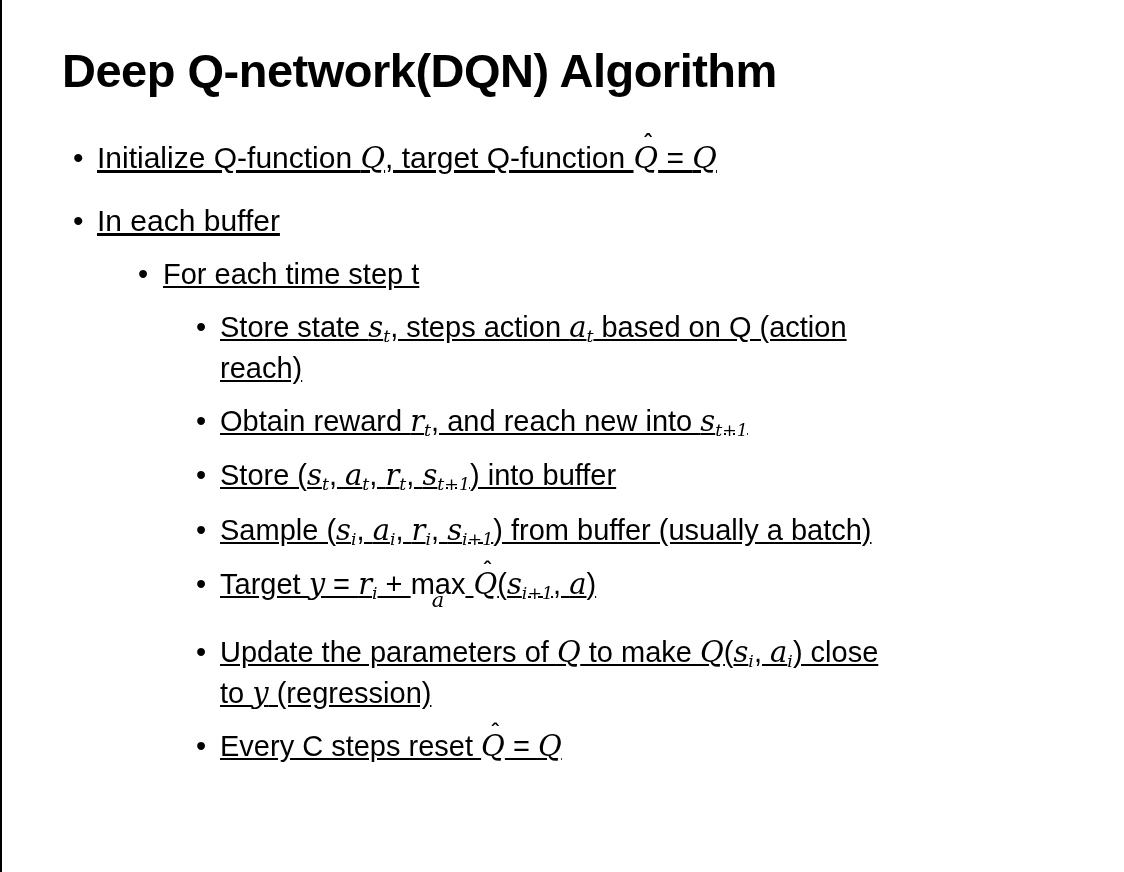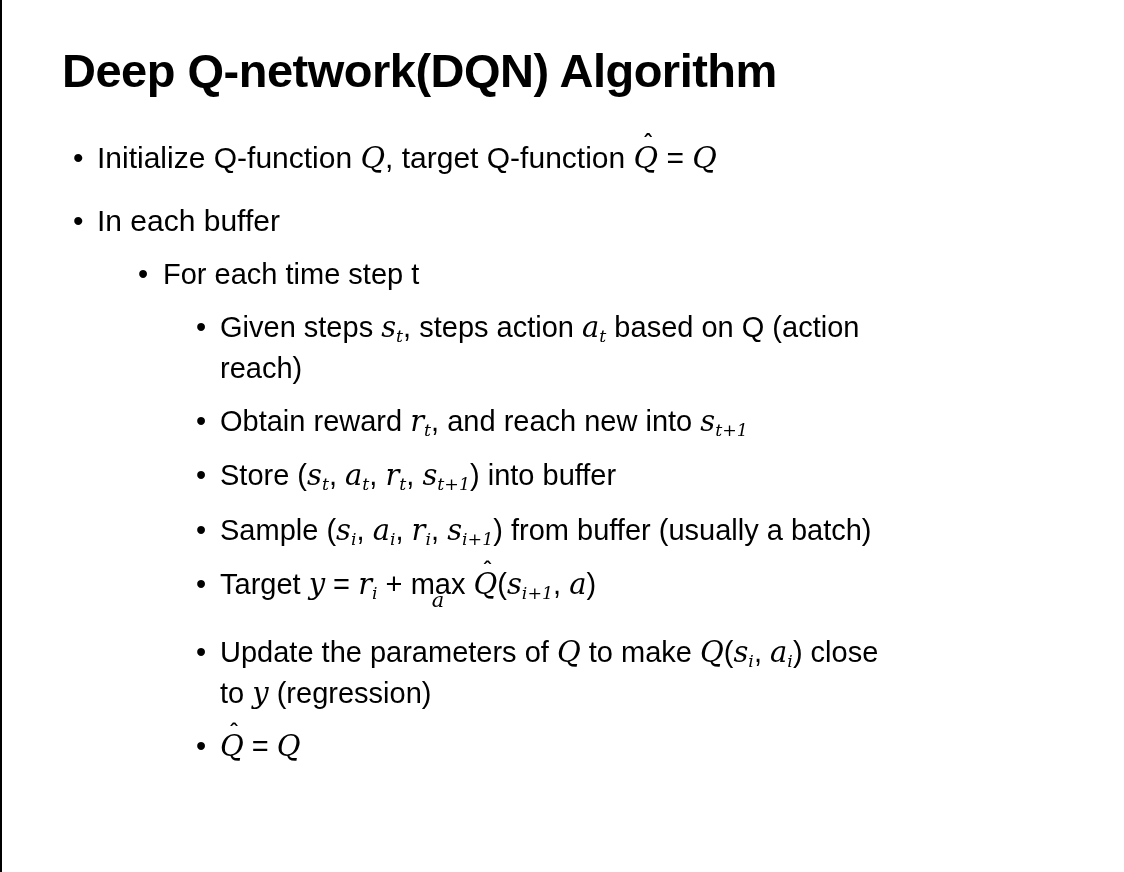--- a/index.html
+++ b/index.html
@@ -31,21 +31,21 @@
     margin-bottom:13px;
   }
   .bullet:nth-child(1){margin-bottom:21px;}
   .bullet:nth-child(8){margin-bottom:27px;}
   .bullet:last-child{margin-bottom:0;}
   .indent-0{margin-left:73px;font-size:30px;}
   .indent-1{margin-left:138px;font-size:29px;}
   .indent-2{margin-left:196px;font-size:29px;}
   .marker{flex:0 0 24px;width:24px;}
   .indent-1 .marker{flex:0 0 25px;width:25px;}
-  .btext{flex:1 1 auto;}
+  .btext{flex:1 1 auto;text-decoration:underline;}
   
   .t-math{font-family:"DejaVu Serif",serif;font-style:italic;}
   .t-sub{font-family:"DejaVu Serif",serif;font-style:italic;font-size:0.60em;vertical-align:-0.30em;}
   .t-hat{position:relative;display:inline-block;font-family:"DejaVu Serif",serif;font-style:italic;}
   .t-hat .hatmark{
     position:absolute;left:58%;top:-0.44em;transform:translateX(-50%);
     font-style:normal;font-weight:700;font-size:0.72em;
     font-family:"Liberation Sans",sans-serif;
   }
   .t-lim{position:relative;display:inline-block;}
@@ -68,21 +68,21 @@
       <div class="bullet indent-0">
         <span class="marker">•</span>
         <span class="btext"><span class="t-plain">In each buffer</span></span>
       </div>
       <div class="bullet indent-1">
         <span class="marker">•</span>
         <span class="btext"><span class="t-plain">For each time step t</span></span>
       </div>
       <div class="bullet indent-2">
         <span class="marker">•</span>
-        <span class="btext"><span class="t-plain">Given steps </span><span class="t-math">s</span><span class="t-sub">t</span><span class="t-plain">, steps action </span><span class="t-math">a</span><span class="t-sub">t</span><span class="t-plain"> based on Q (action</span><br><span class="t-plain">reach)</span></span>
+        <span class="btext"><span class="t-plain">Store state </span><span class="t-math">s</span><span class="t-sub">t</span><span class="t-plain">, steps action </span><span class="t-math">a</span><span class="t-sub">t</span><span class="t-plain"> based on Q (action</span><br><span class="t-plain">reach)</span></span>
       </div>
       <div class="bullet indent-2">
         <span class="marker">•</span>
         <span class="btext"><span class="t-plain">Obtain reward </span><span class="t-math">r</span><span class="t-sub">t</span><span class="t-plain">, and reach new into </span><span class="t-math">s</span><span class="t-sub">t+1</span></span>
       </div>
       <div class="bullet indent-2">
         <span class="marker">•</span>
         <span class="btext"><span class="t-plain">Store (</span><span class="t-math">s</span><span class="t-sub">t</span><span class="t-plain">, </span><span class="t-math">a</span><span class="t-sub">t</span><span class="t-plain">, </span><span class="t-math">r</span><span class="t-sub">t</span><span class="t-plain">, </span><span class="t-math">s</span><span class="t-sub">t+1</span><span class="t-plain">) into buffer</span></span>
       </div>
       <div class="bullet indent-2">
@@ -92,16 +92,16 @@
       <div class="bullet indent-2">
         <span class="marker">•</span>
         <span class="btext"><span class="t-plain">Target </span><span class="t-math">y</span><span class="t-plain"> = </span><span class="t-math">r</span><span class="t-sub">i</span><span class="t-plain"> + </span><span class="t-lim"><span>max</span><span class="lim-under">a</span></span><span class="t-plain"> </span><span class="t-hat"><span class="hatmark">ˆ</span><span>Q</span></span><span class="t-plain">(</span><span class="t-math">s</span><span class="t-sub">i+1</span><span class="t-plain">, </span><span class="t-math">a</span><span class="t-plain">)</span></span>
       </div>
       <div class="bullet indent-2">
         <span class="marker">•</span>
         <span class="btext"><span class="t-plain">Update the parameters of </span><span class="t-math">Q</span><span class="t-plain"> to make </span><span class="t-math">Q</span><span class="t-plain">(</span><span class="t-math">s</span><span class="t-sub">i</span><span class="t-plain">, </span><span class="t-math">a</span><span class="t-sub">i</span><span class="t-plain">) close</span><br><span class="t-plain">to </span><span class="t-math">y</span><span class="t-plain"> (regression)</span></span>
       </div>
       <div class="bullet indent-2">
         <span class="marker">•</span>
-        <span class="btext"><span class="t-hat"><span class="hatmark">ˆ</span><span>Q</span></span><span class="t-plain"> = </span><span class="t-math">Q</span></span>
+        <span class="btext"><span class="t-plain">Every C steps reset </span><span class="t-hat"><span class="hatmark">ˆ</span><span>Q</span></span><span class="t-plain"> = </span><span class="t-math">Q</span></span>
       </div>
     </div>
 </div>
 
 </body></html>

